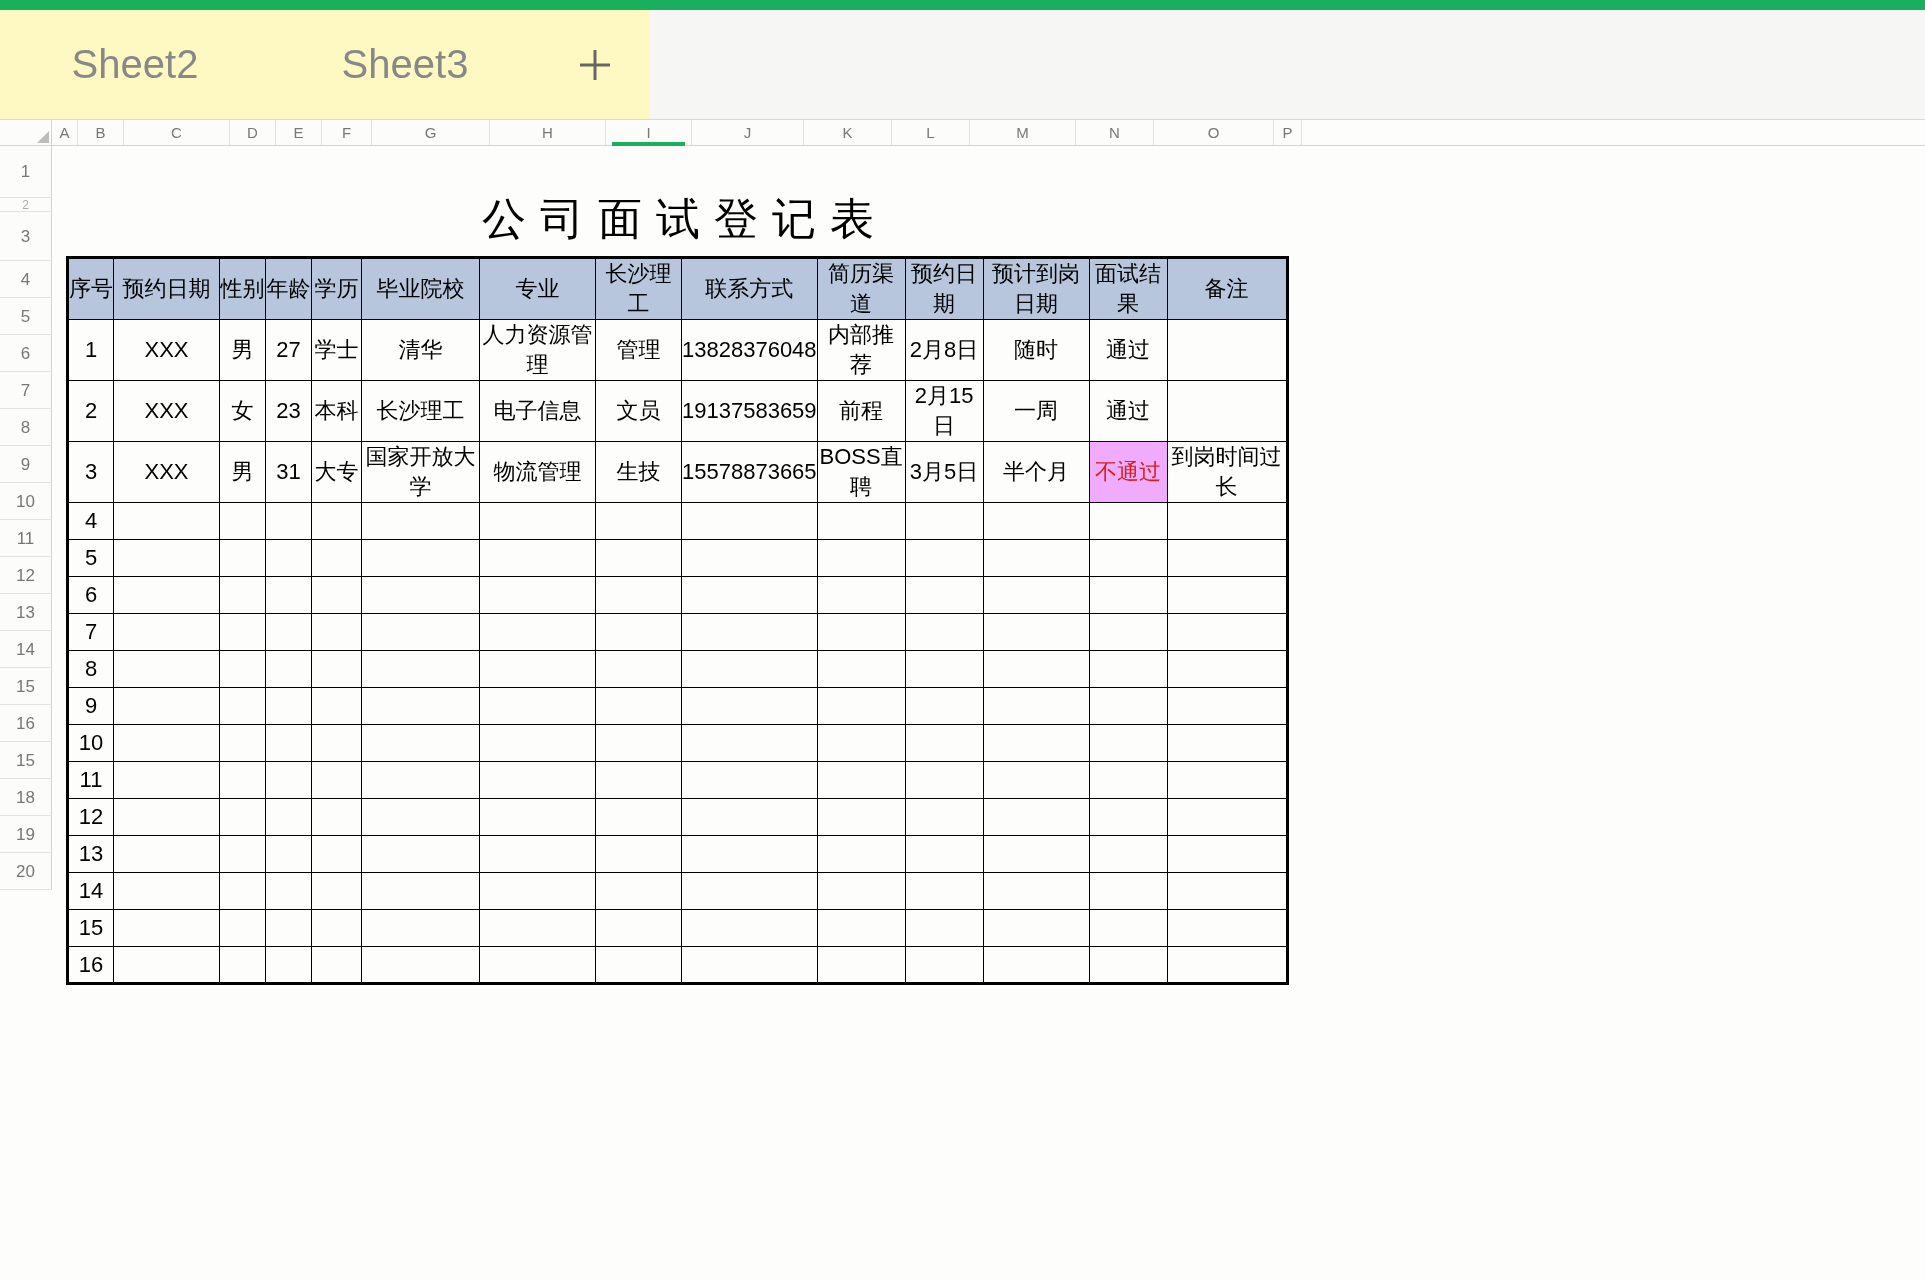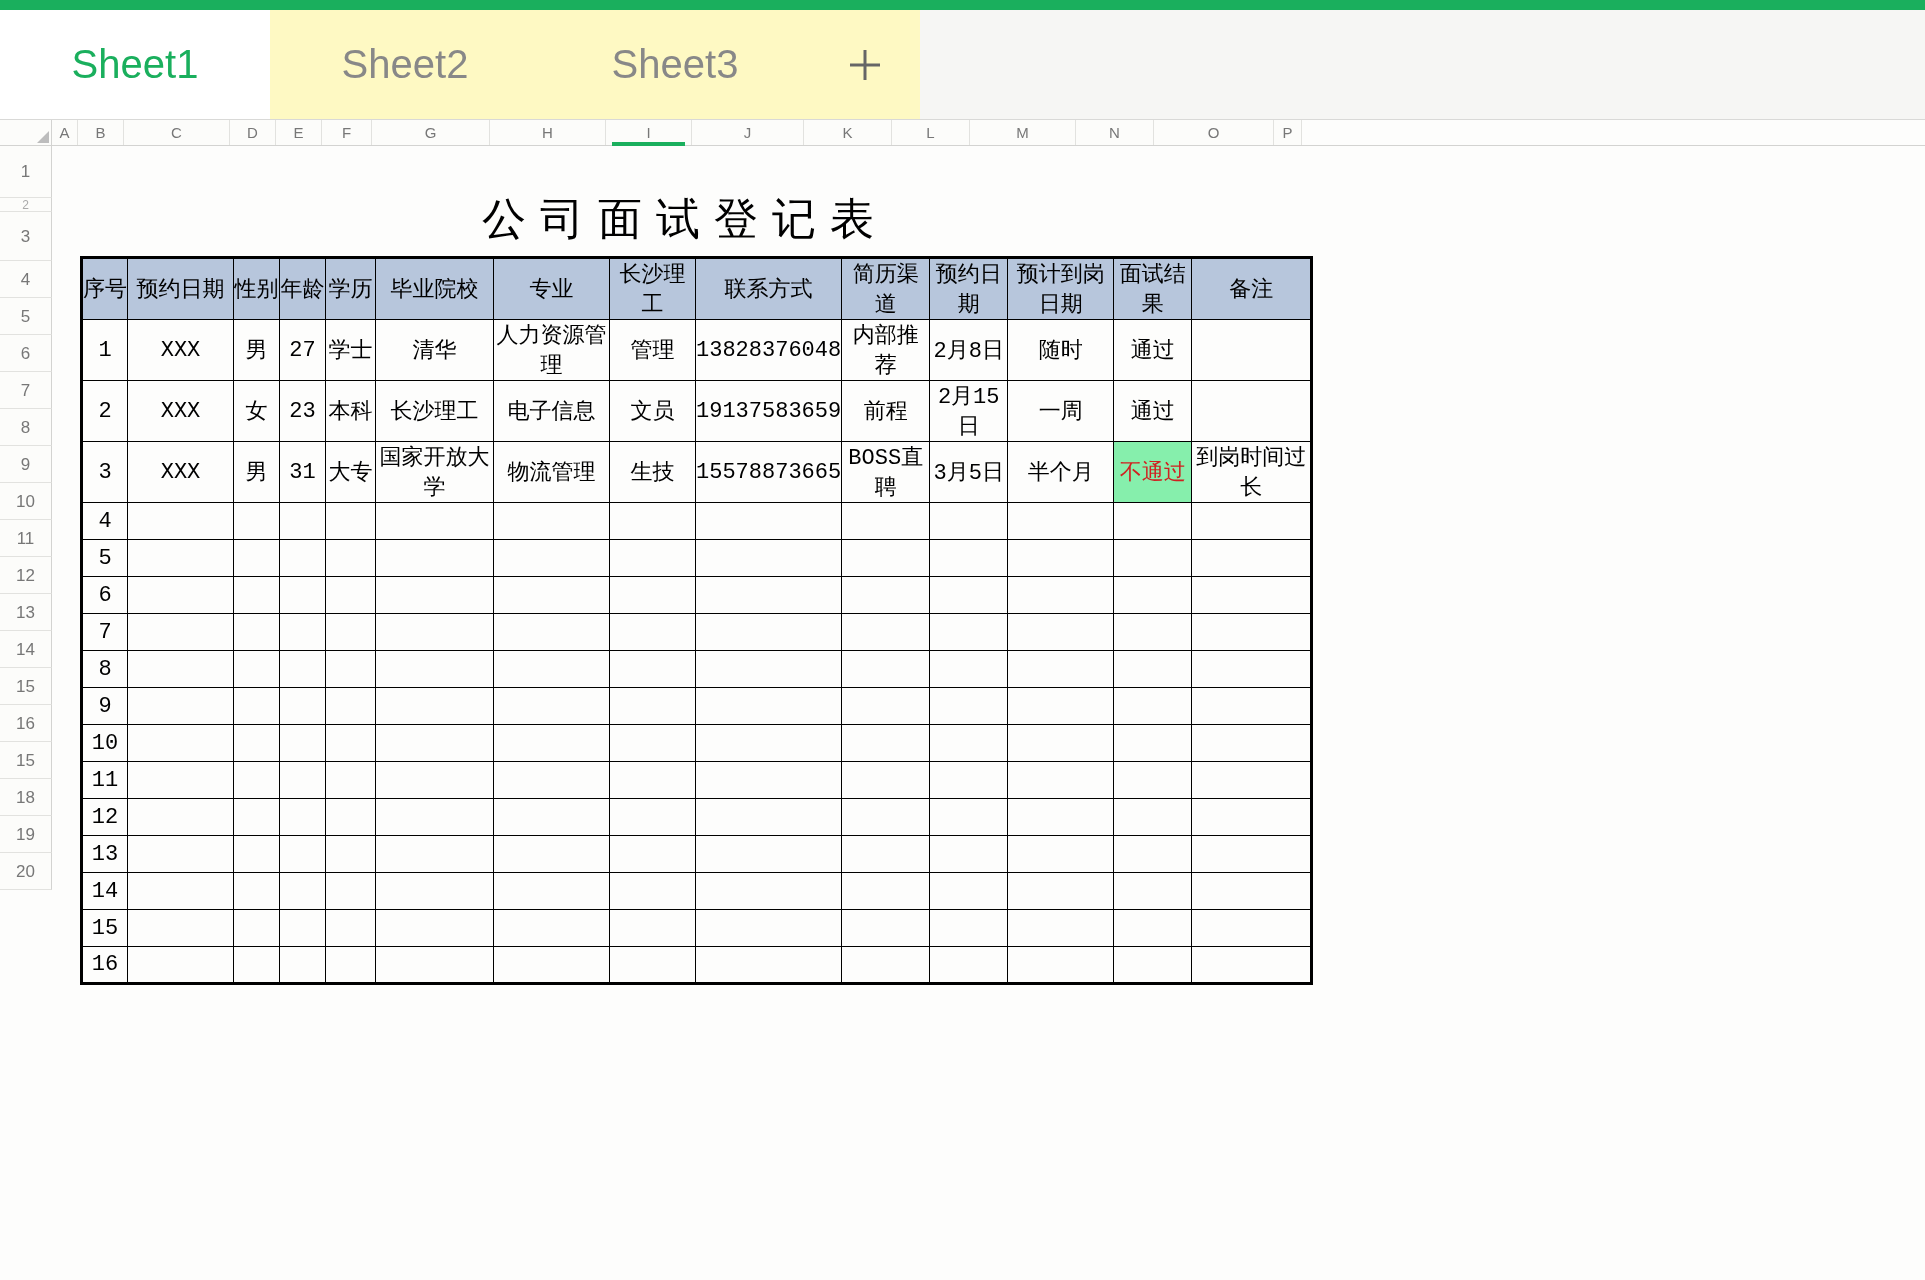--- a/index.html
+++ b/index.html
@@ -88,28 +88,28 @@
       letter-spacing: 14px;
       font-family: "SimSun","Songti SC",serif;
       font-weight: 500;
       margin-left: 10px;
       width: 1246px;
       margin-top: 44px;
     }
     .title-gap { height: 14px; }
     table {
       border-collapse: collapse;
-      margin-left: 28px;
-      font-family: Liberation Mono, monospace;
+      margin-left: 14px;
+      font-family: Liberation Sans, sans-serif;
     }
     table.data { border: 3px solid #000; }
     th, td { border: 1px solid #000; text-align: center; font-size: 22px; }
     th { background: #b7c6dc; font-weight: 400; height: 49px; }
     td { height: 37px; }
-    td.fail { background: #86efac; color: #d02020; }
+    td.fail { background: #f0abfc; color: #d02020; }
     .c-seq  { width: 46px; }
     .c-name { width: 106px; }
     .c-sex  { width: 46px; }
     .c-age  { width: 46px; }
     .c-edu  { width: 50px; }
     .c-school{ width: 118px; }
     .c-major{ width: 116px; }
     .c-pos  { width: 86px; }
     .c-phone{ width: 112px; }
     .c-src  { width: 88px; }
@@ -117,21 +117,20 @@
     .c-onbd { width: 106px; }
     .c-res  { width: 78px; }
     .c-note { width: 120px; }
   </style>
 </head>
 <body>
 
 <div class="green-bar"></div>
 
 <div class="tabbar">
-  <div class="tab active">Sheet1</div>
   <div class="tab">Sheet2</div>
   <div class="tab">Sheet3</div>
   <div class="tab add">
     <svg width="40" height="40" viewBox="0 0 40 40">
       <line x1="20" y1="5" x2="20" y2="35" stroke="#666" stroke-width="3"></line>
       <line x1="5" y1="20" x2="35" y2="20" stroke="#666" stroke-width="3"></line>
     </svg>
   </div>
 </div>
 

